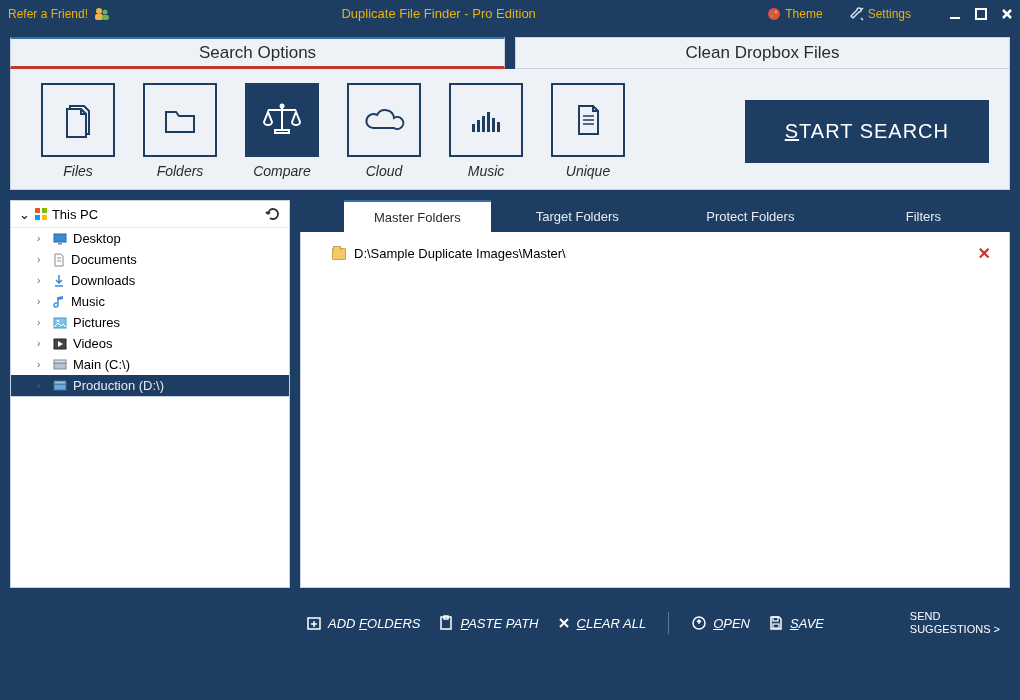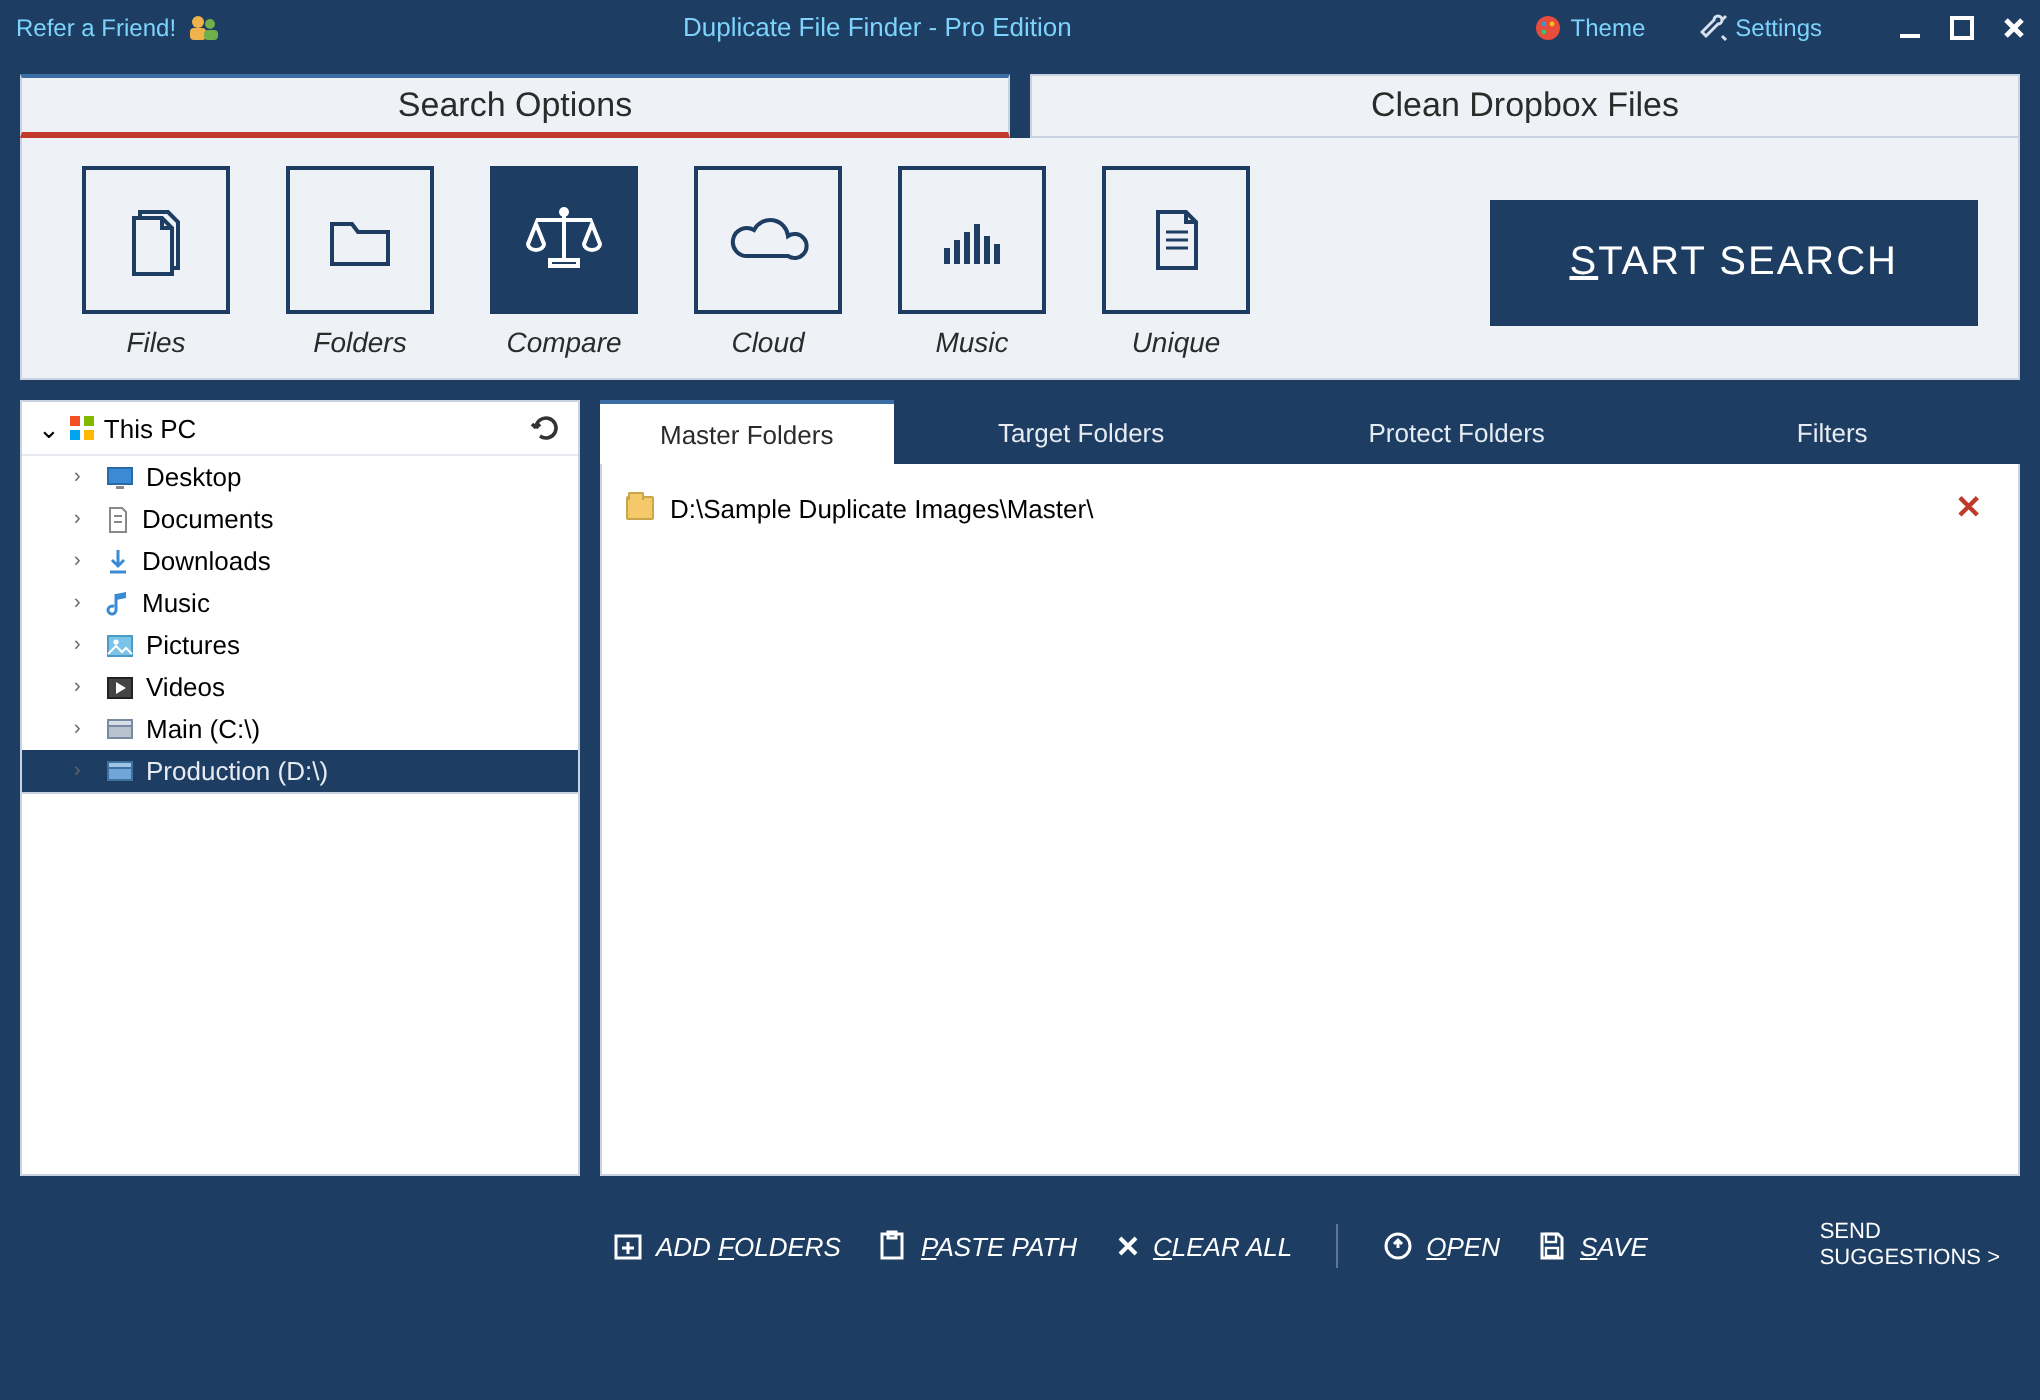--- a/index.html
+++ b/index.html
@@ -1,19 +1,19 @@
 <!DOCTYPE html>
 <html><head>
 <meta charset="utf-8">
 <style>
 * { margin: 0; padding: 0; box-sizing: border-box; font-family: "Segoe UI", Tahoma, sans-serif; }
 html, body { width: 1020px; height: 700px; overflow: hidden; background: #1d3d63; }
 
 
-.titlebar { height: 27px; background: #1d3d63; color: #7dd3fc; display: flex; align-items: center; font-size: 12px; }
+.titlebar { height: 27px; background: #1d3d63; color: #eab308; display: flex; align-items: center; font-size: 12px; }
 .titlebar .refer { padding-left: 8px; display: flex; align-items: center; gap: 6px; cursor: pointer; }
 .titlebar .title { flex: 1; text-align: center; font-size: 13px; }
 .titlebar .tb-right { display: flex; align-items: center; gap: 27px; padding-right: 6px; }
 .titlebar .tb-btn { display: flex; align-items: center; gap: 4px; cursor: pointer; }
 .titlebar .win-controls { display: flex; align-items: center; gap: 12px; margin-left: 10px; }
 .titlebar .win-controls span { cursor: pointer; }
 
 
 .maintabs { display: flex; gap: 10px; padding: 10px 10px 0 10px; background: #1d3d63; }
 .maintab { flex: 1; background: #eef1f6; color: #2b2b2b; height: 32px; display: flex; align-items: center; justify-content: center; font-size: 17px; border: 1px solid #c9d2e0; cursor: pointer; }
@@ -39,24 +39,24 @@
 .tree ul { list-style: none; }
 .tree li { display: flex; align-items: center; padding: 3px 6px 3px 26px; gap: 6px; cursor: pointer; }
 .tree li .chev { width: 10px; color: #666; font-size: 10px; }
 .tree li.selected { background: #1d3d63; color: #e7ecf3; }
 .tree .empty { flex: 1; background: #fff; border-top: 1px solid #c9d2e0; }
 
 
 .rightpanel { flex: 1; display: flex; flex-direction: column; }
 .subtabs { display: flex; background: #1d3d63; height: 32px; }
 .subtab { color: #e7ecf3; font-size: 13px; padding: 0 20px; display: flex; align-items: center; cursor: pointer; flex:1; justify-content:center; }
-.subtab.first { flex: 0 0 auto; padding: 0 30px; }
+.subtab.first { flex: 0 0 auto; padding: 0 30px; margin-left: 44px; }
 .subtab.active { background: #fff; color: #2b2b2b; border-top: 2px solid #3b6ea5; }
 .folderlist { flex: 1; background: #fff; border: 1px solid #c9d2e0; border-top: none; padding: 8px 12px; font-size: 13px; overflow: auto; }
-.folderrow { display: flex; align-items: center; gap: 8px; padding: 4px 0; }
+.folderrow { display: flex; align-items: center; gap: 8px; padding: 4px 0; margin-left: 19px; }
 .folderrow .del { margin-left: auto; color: #c0392b; font-weight: bold; font-size: 16px; cursor: pointer; padding-right: 6px; }
 
 
 .actionbar { height: 50px; margin: 10px 10px 0 300px; display: flex; align-items: center; gap: 18px; color: #fff; font-size: 13px; padding: 0 10px 0 6px; }
 .actionbar .abtn { display: flex; align-items: center; gap: 6px; cursor: pointer; font-style: italic; }
 .actionbar .abtn .u { text-decoration: underline; }
 .actionbar .divider { width: 1px; height: 22px; background: #5b7698; margin: 0 4px; }
 .actionbar .spacer { flex: 1; }
 .actionbar .suggest { font-size: 11px; line-height: 1.2; cursor: pointer; text-align: left; }
 

